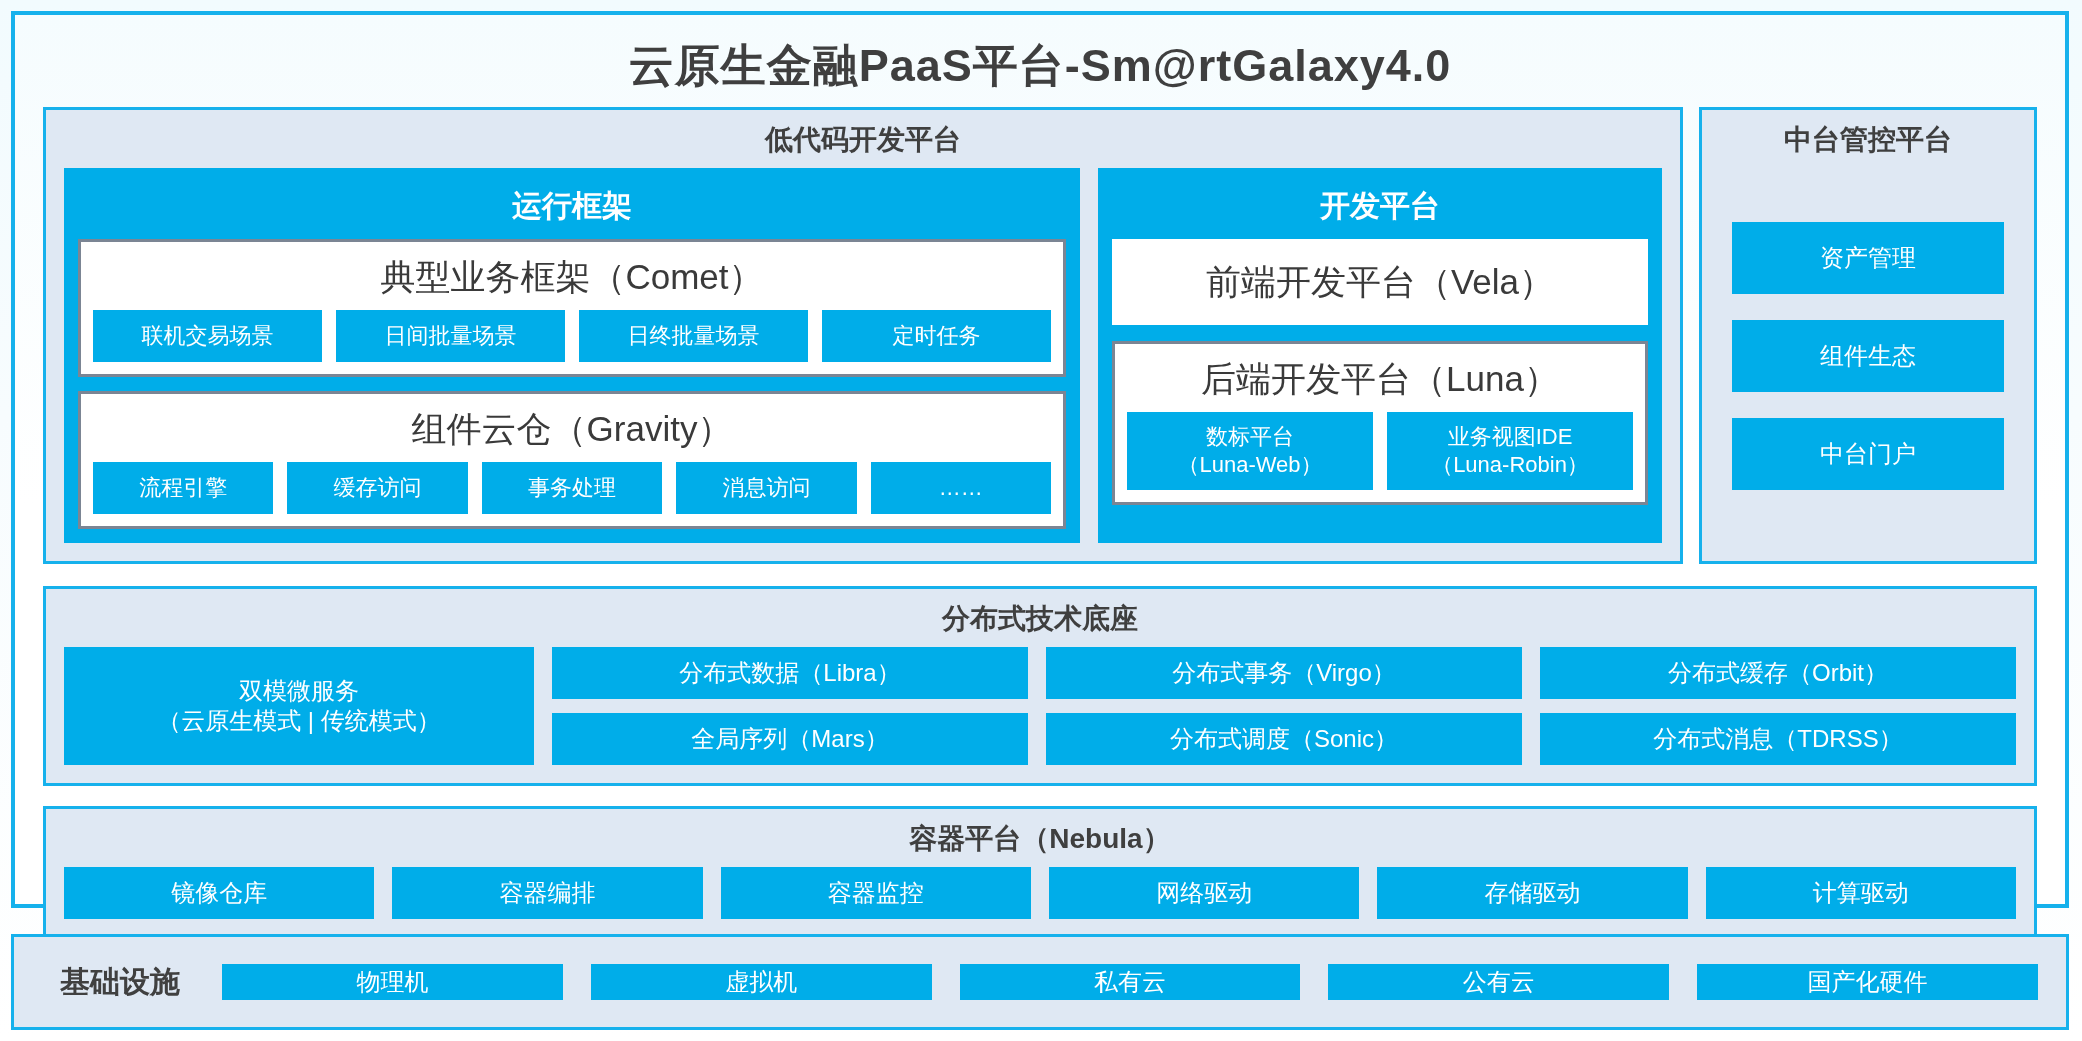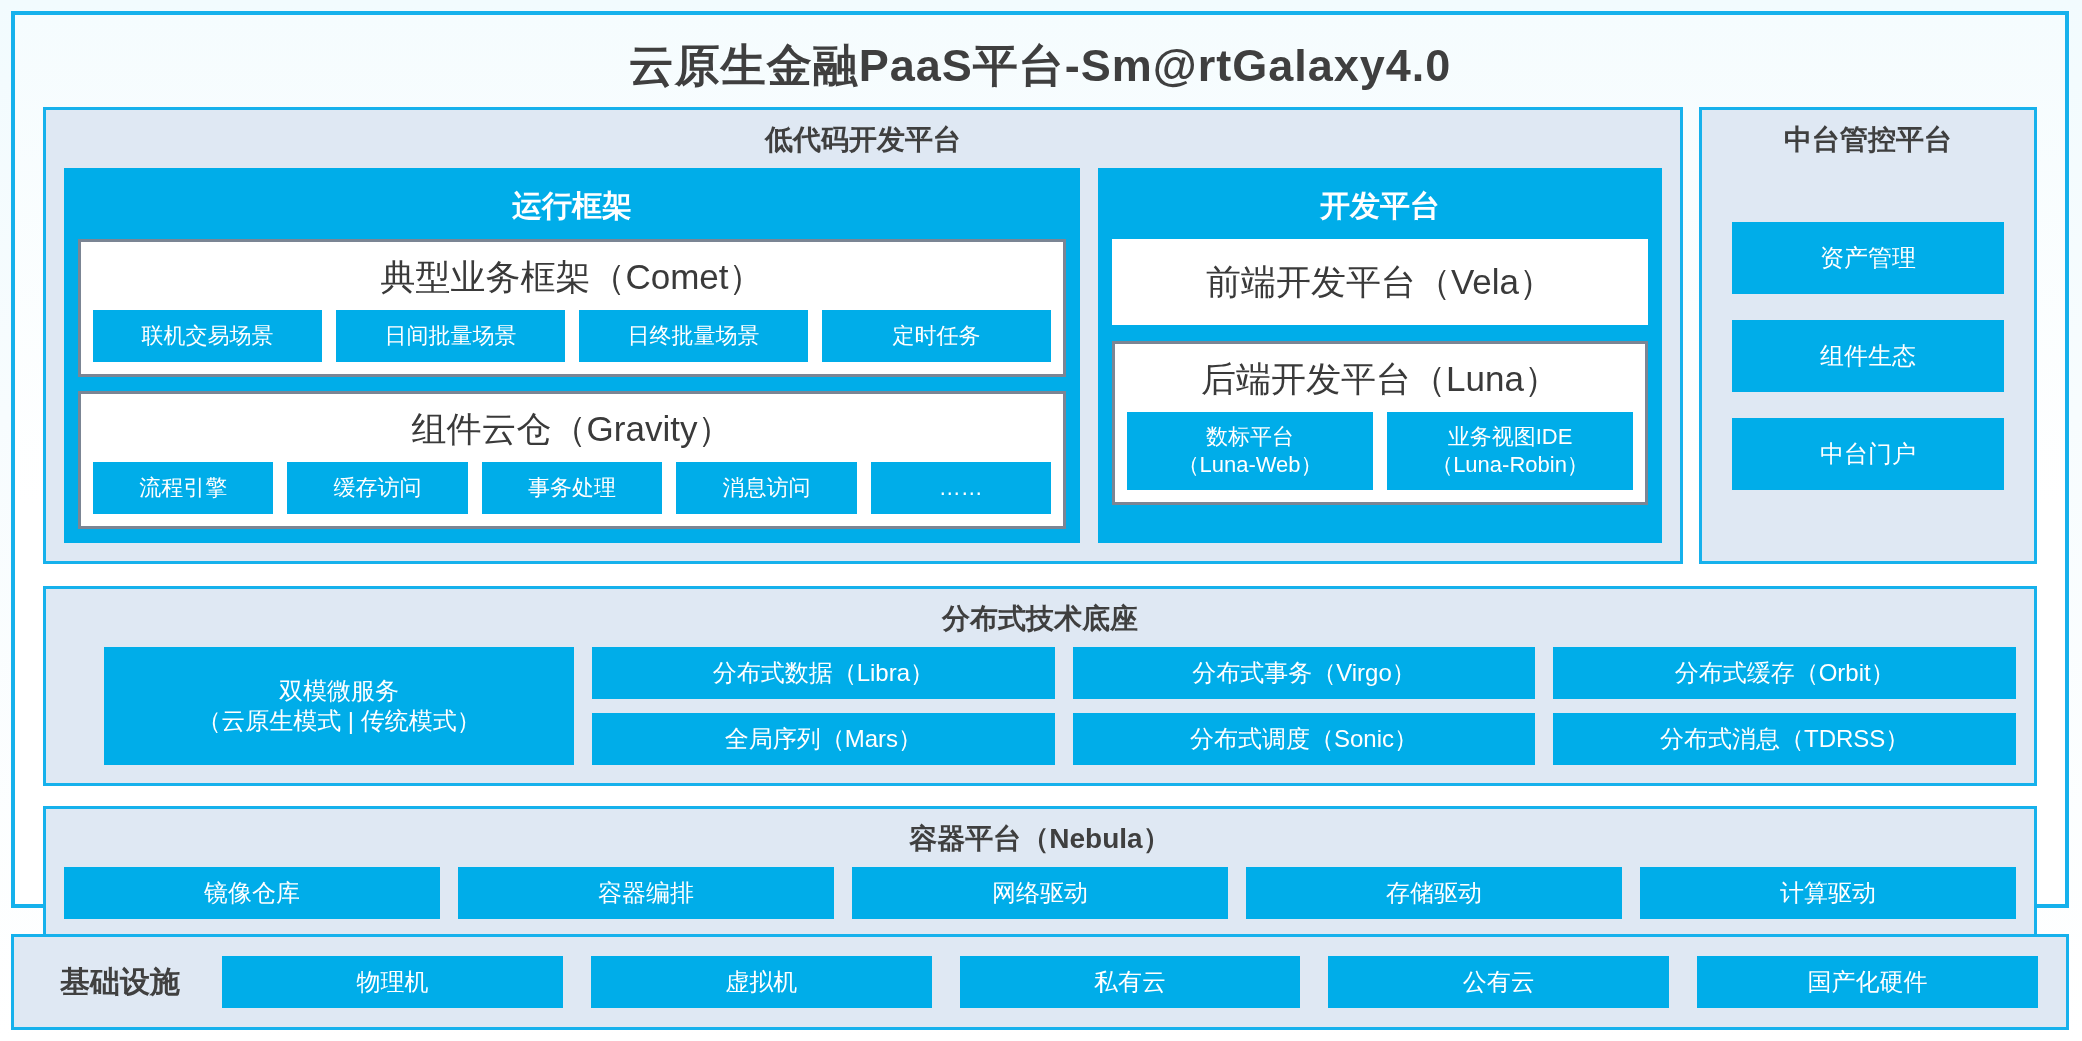--- a/index.html
+++ b/index.html
@@ -158,21 +158,21 @@
   }
   .midplat-body > .tile { height: 72px; font-size: 24px; }
 
   
   .row2 { padding: 22px 28px 0 28px; }
   .dist-body {
     display: flex;
     gap: 18px;
     padding: 0 18px 18px 18px;
   }
-  .dist-left { width: 470px; margin-left: 40px; }
+  .dist-left { width: 470px; }
   .dist-left > .tile {
     height: 118px;
     font-size: 24px;
     flex-direction: column;
   }
   .dist-col {
     flex: 1 1 0;
     display: flex;
     flex-direction: column;
     gap: 14px;
@@ -209,21 +209,21 @@
     font-weight: 700;
     color: #404040;
     white-space: nowrap;
     margin-right: 14px;
   }
   .infra-tiles {
     display: flex;
     gap: 28px;
     flex: 1 1 auto;
   }
-  .infra-tiles > .tile { flex: 1 1 0; height: 52px; font-size: 24px; }
+  .infra-tiles > .tile { flex: 1 1 0; height: 36px; font-size: 24px; }
 
   .sub { display: block; }
 </style>
 </head>
 <body>
 
 <div id="canvas">
 
   <div class="main-frame">
 
@@ -327,20 +327,21 @@
         </div>
       </div>
     </div>
 
     <div class="row3">
       <div class="panel">
         <div class="panel-title">容器平台（Nebula）</div>
         <div class="cont-body">
           <div class="tile">镜像仓库</div>
           <div class="tile">容器编排</div>
+          <div class="tile">容器监控</div>
           <div class="tile">网络驱动</div>
           <div class="tile">存储驱动</div>
           <div class="tile">计算驱动</div>
         </div>
       </div>
     </div>
 
   </div>
 
   <div class="infra">

